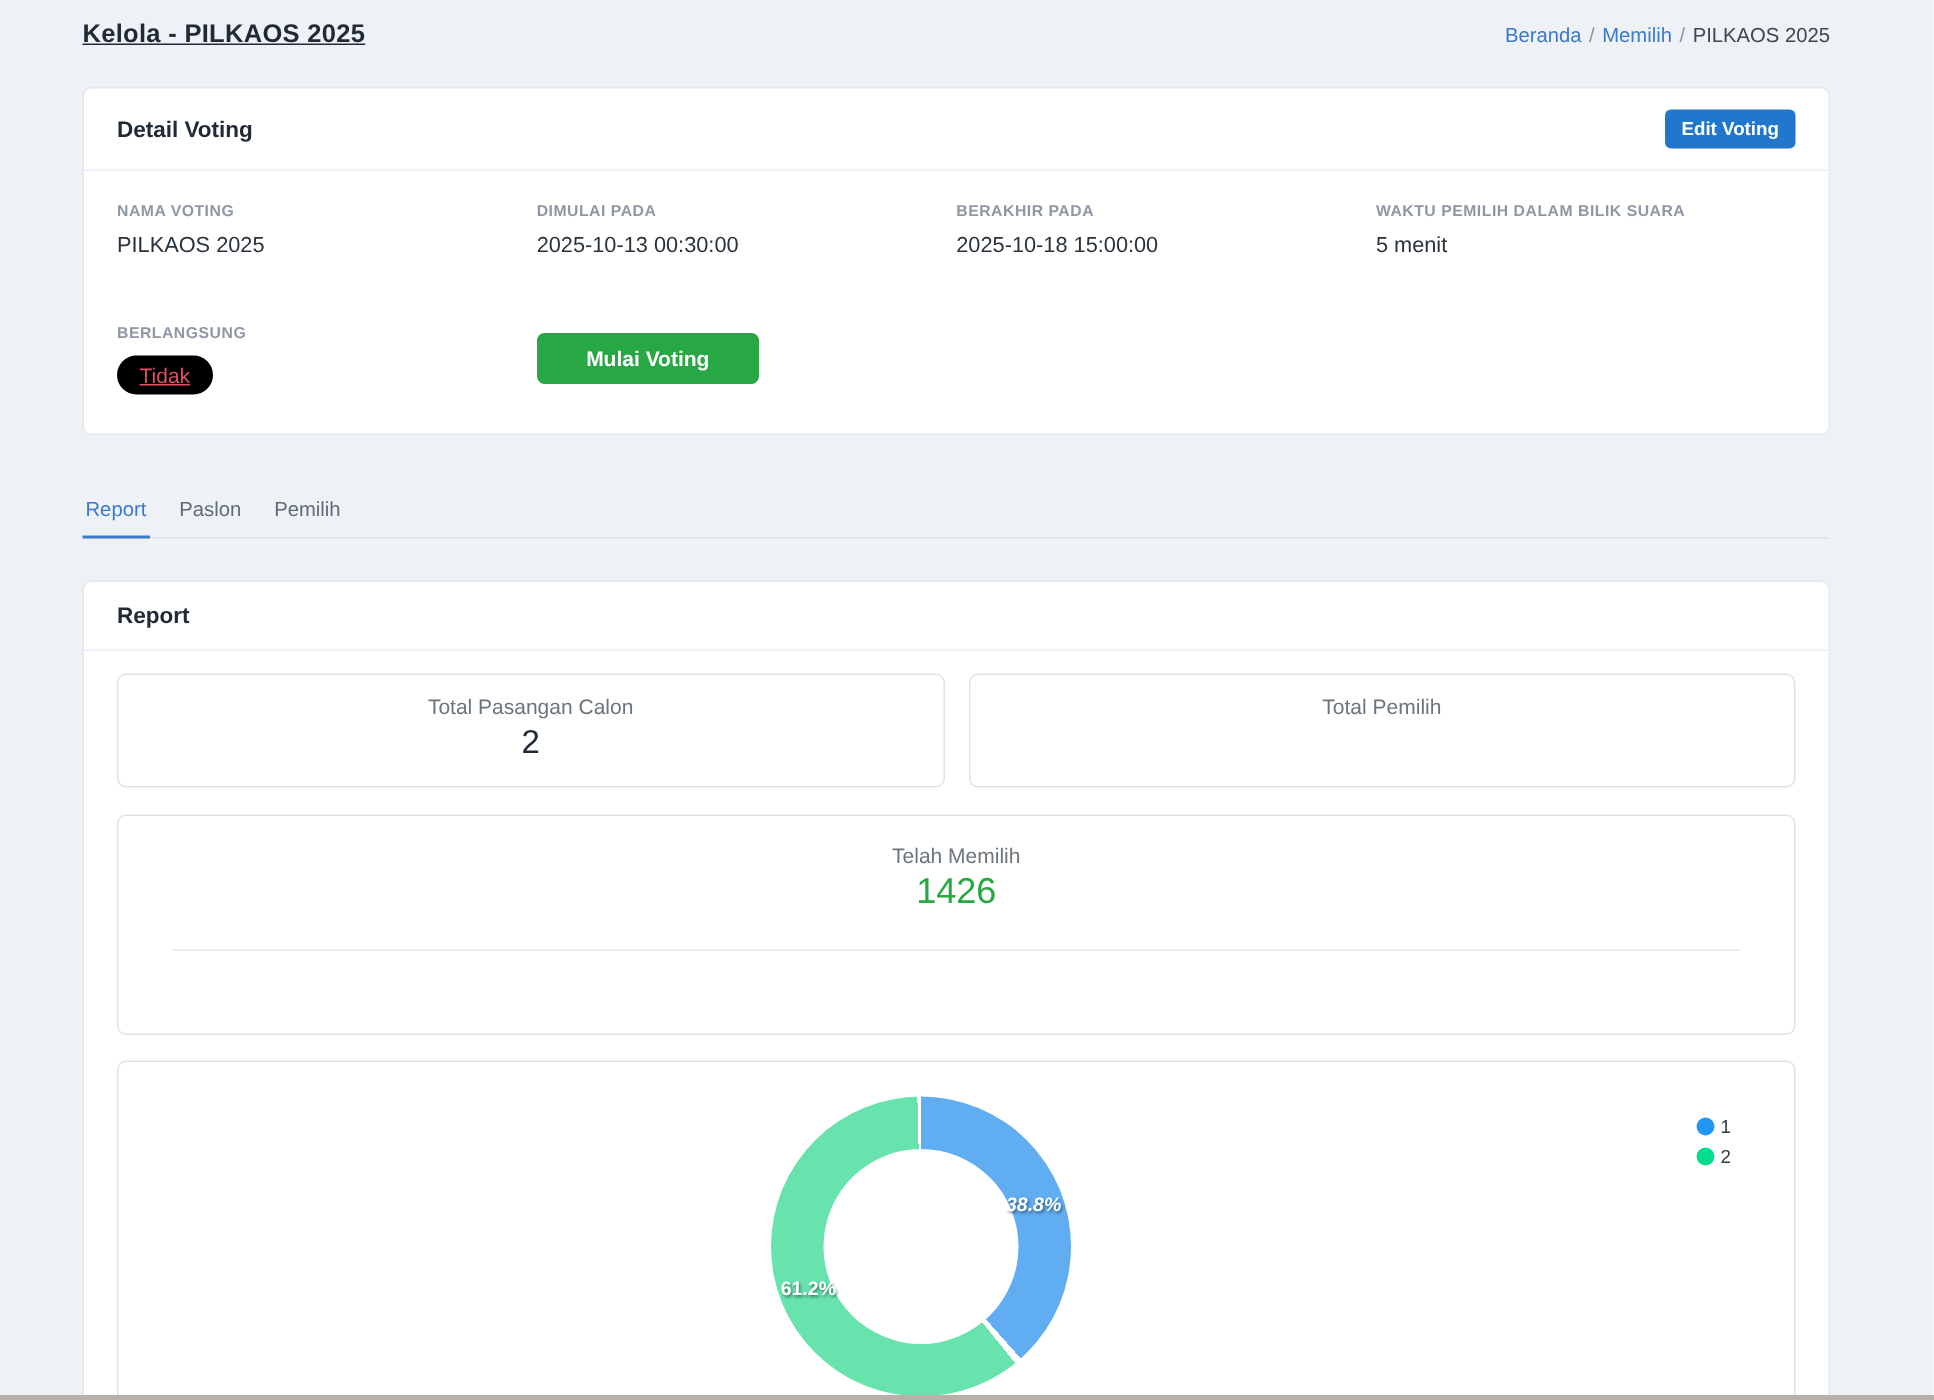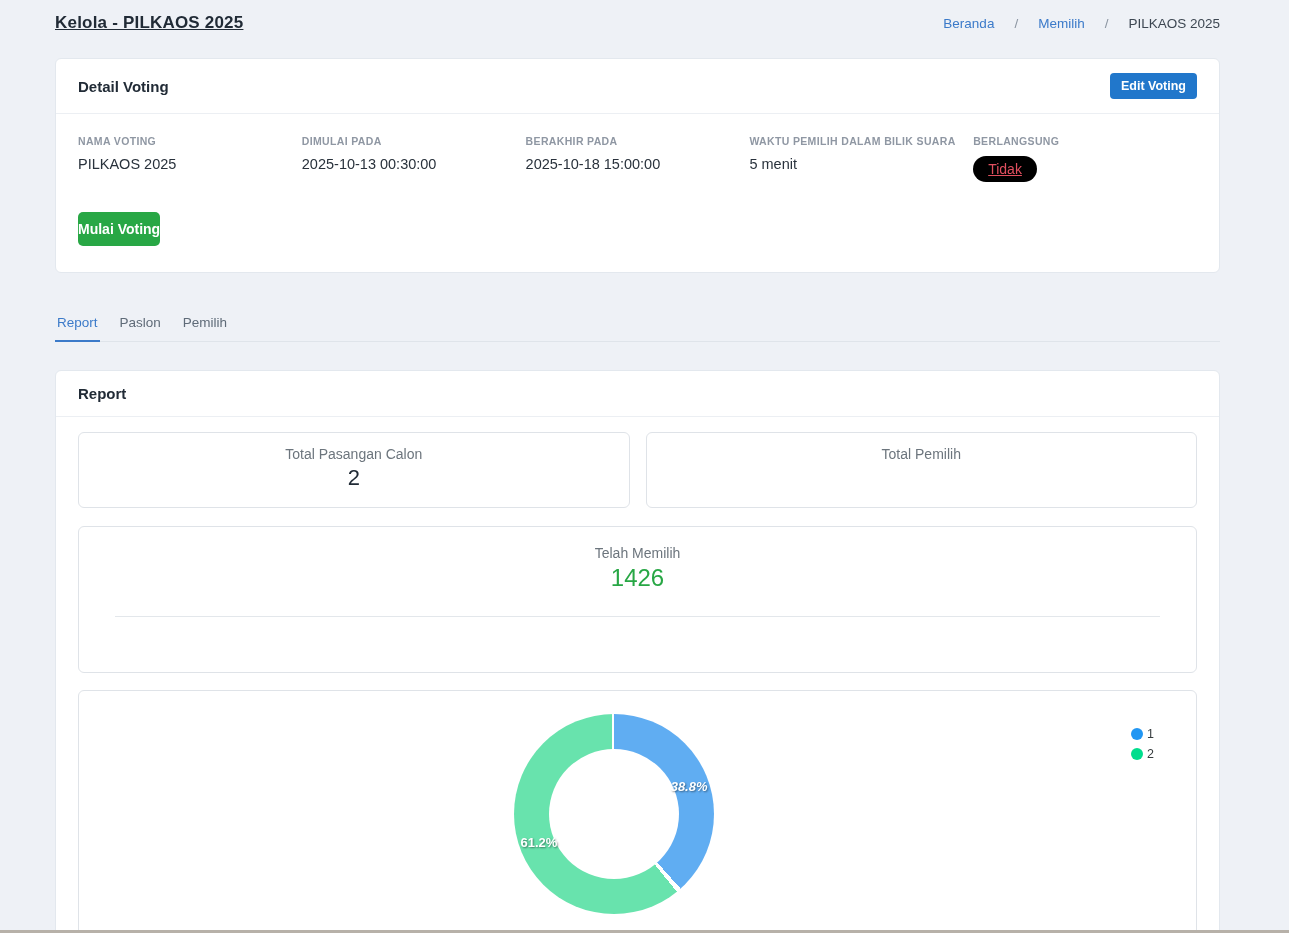--- a/index.html
+++ b/index.html
@@ -10,48 +10,48 @@
     color: #29323c;
   }
   .container { margin: 0 69px 0 55px; }
 
   
   .page-header {
     display: flex; justify-content: space-between; align-items: center;
     padding: 13px 0 25px;
   }
   .page-title { font-size: 17px; font-weight: 700; color: #212b36; letter-spacing: .2px; text-decoration: underline; }
-  .breadcrumb { display: flex; align-items: center; gap: 20px; font-size: 13.5px; justify-content: space-between; }
+  .breadcrumb { display: flex; align-items: center; gap: 5px; font-size: 13.5px; justify-content: space-between; }
   .breadcrumb a { color: #3b7ac9; text-decoration: none; cursor: pointer; }
   .breadcrumb .sep { color: #8a94a0; }
   .breadcrumb .current { color: #3d4752; }
 
   
   .card {
     background: #fff; border: 1px solid #e3e8ee; border-radius: 6px;
   }
   .card-header {
     display: flex; justify-content: space-between; align-items: center;
     padding: 14px 22px; border-bottom: 1px solid #eceff3;
   }
   .card-title { font-size: 15px; font-weight: 700; color: #212b36; }
 
   .btn { border: none; cursor: pointer; font-family: inherit; color: #fff; font-weight: 700; }
   .btn-edit {
     background: #2177cb; font-size: 12.5px; padding: 6px 11px; border-radius: 4px; text-align: center;
   }
   .btn-start {
-    background: #28a745; font-size: 14px; padding: 9px 0; border-radius: 5px;
+    background: #28a745; font-size: 14px; padding: 9px 33px; border-radius: 5px;
     margin-top: 6px;
   }
 
   
   .detail-body {
-    display: grid; grid-template-columns: repeat(5, 1fr);
-    row-gap: 24px; padding: 21px 22px 26px;
+    display: grid; grid-template-columns: repeat(4, 1fr);
+    row-gap: 44px; padding: 21px 22px 26px;
   }
   .field-label {
     font-size: 10.5px; font-weight: 700; color: #8f97a3;
     letter-spacing: .35px; margin-bottom: 9px; text-transform: uppercase;
   }
   .field-value { font-size: 14.5px; color: #29323c; }
   .badge-danger {
     display: inline-block; background: #000000; color: #e04f5f;
     font-size: 14px; padding: 5px 15px; border-radius: 999px; text-decoration: underline;
   }

